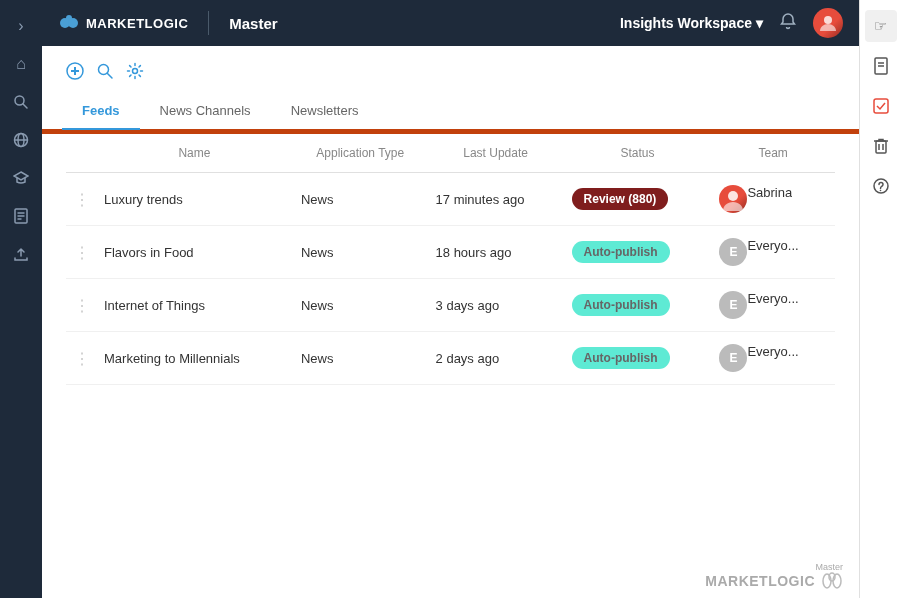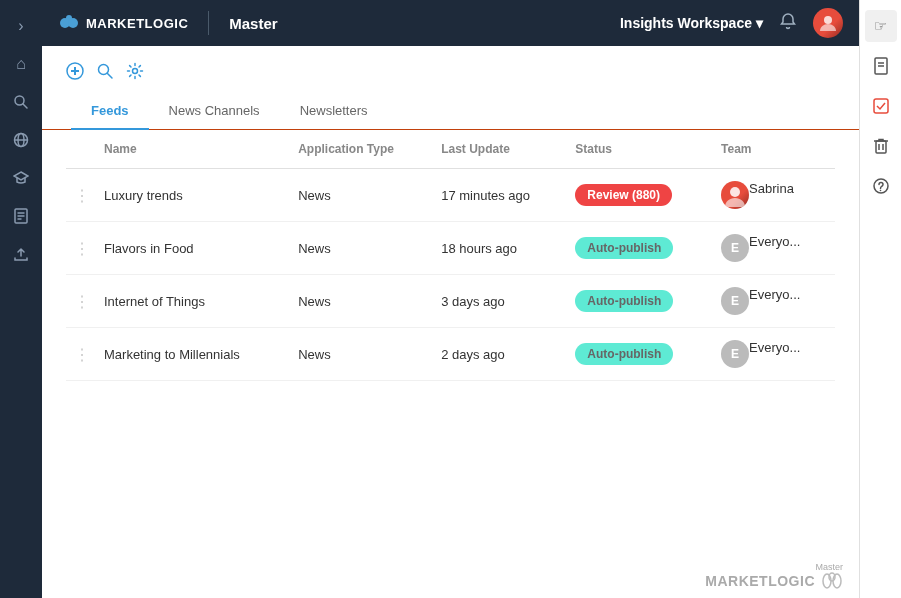--- a/index.html
+++ b/index.html
@@ -172,22 +172,22 @@
     .header-action-icon {
       color: #3498db;
       font-size: 18px;
       cursor: pointer;
     }
     .header-action-icon.gear { color: #3498db; }
 
     
     .tabs {
       display: flex;
-      padding: 0 29px;
-      border-bottom: 1px solid #c2410c;
+      padding: 0 20px;
+      border-bottom: 5px solid #c2410c;
       margin-top: 8px;
       align-items: center;
     }
     .tab {
       padding: 10px 20px;
       font-size: 13px;
       color: #666;
       cursor: pointer;
       border-bottom: 2px solid transparent;
       margin-bottom: -1px;
@@ -202,24 +202,24 @@
     .table-container {
       flex: 1;
       overflow: auto;
       padding: 0 24px;
     }
     table {
       width: 100%;
       border-collapse: collapse;
     }
     thead th {
-      text-align: left;
+      text-align: center;
       padding: 12px 8px;
       font-size: 12px;
-      font-weight: 700;
+      font-weight: 400;
       color: #888;
       border-bottom: 1px solid #e0e0e0;
     }
     tbody tr {
       border-bottom: 1px solid #f0f0f0;
     }
     tbody td {
       padding: 12px 8px;
       font-size: 13px;
       color: #333;
@@ -232,21 +232,21 @@
       letter-spacing: -1px;
     }
     .status-badge {
       display: inline-block;
       padding: 4px 12px;
       border-radius: 12px;
       font-size: 12px;
       font-weight: 600;
     }
     .badge-review {
-      background: #ef4444;
+      background: #7f1d1d;
       color: #fff;
     }
     .badge-autopublish {
       background: #5eead4;
       color: #666;
     }
     .team-cell {
       display: flex;
       align-items: flex-start;
     }

